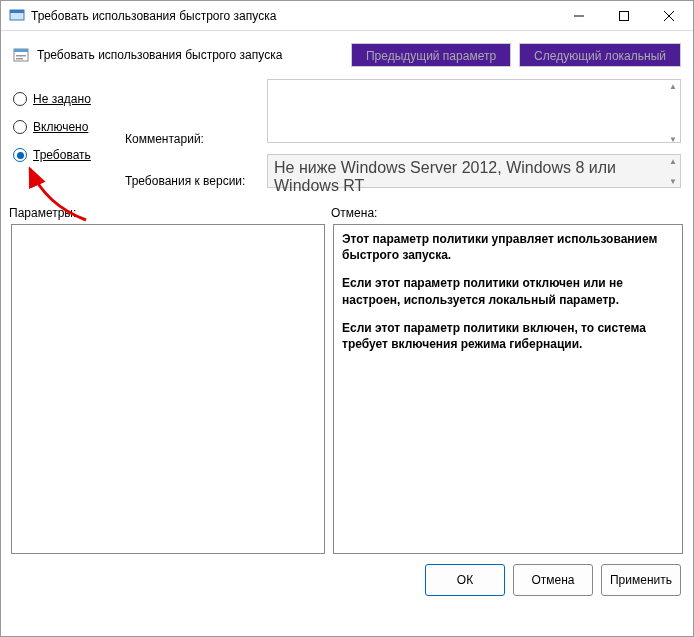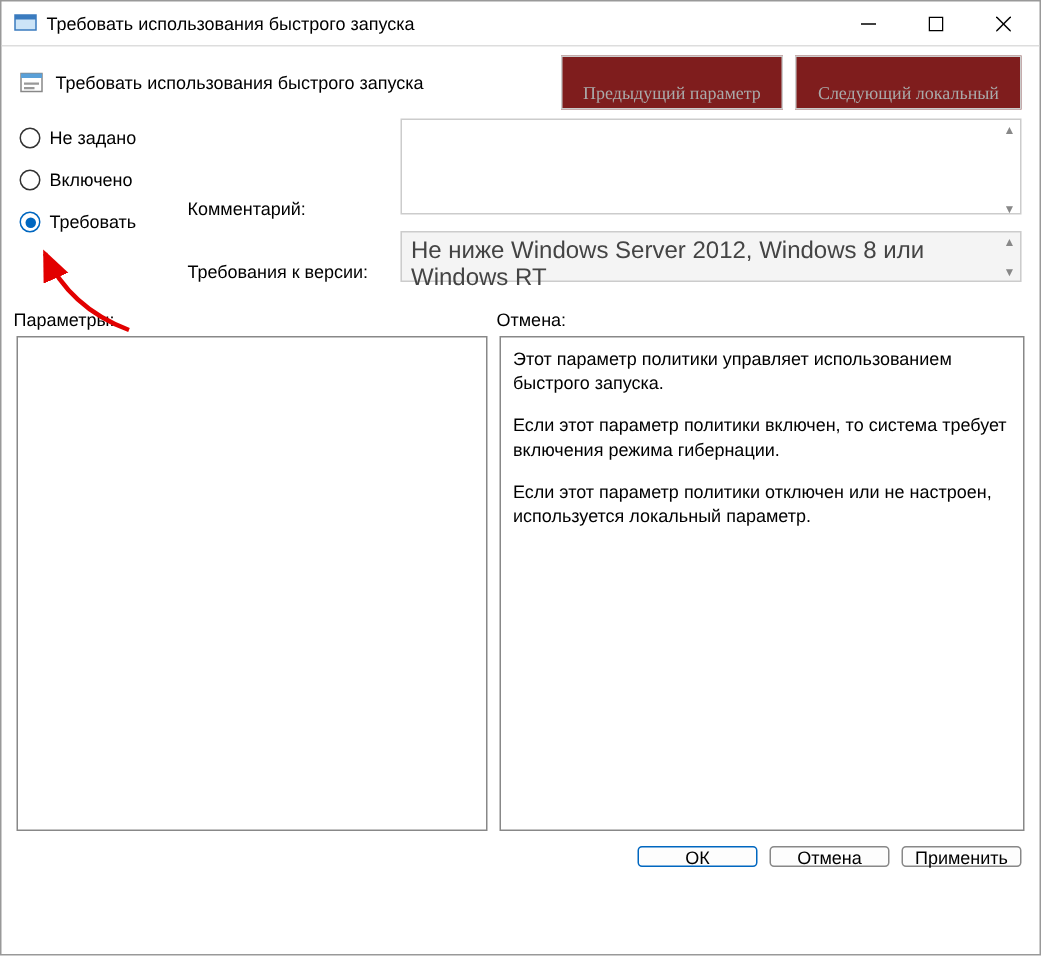--- a/index.html
+++ b/index.html
@@ -35,41 +35,43 @@
       display: flex;
       align-items: center;
       height: 48px;
       padding: 0 12px;
       gap: 8px;
     }
     .hdr-row .policy-icon { width: 16px; height: 16px; }
     .hdr-row .policy-title { flex: 1; font-size: 12px; }
     .nav-btn {
       height: 24px;
-      padding: 17px 14px;
+      padding: 5px 14px;
       border: 1px solid #ccc;
-      background: #7f1d1d;
+      background: #4c1d95;
       color: #aaa;
       font-size: 12px;
-      font-family: Liberation Serif, serif;
+      font-family: Liberation Sans, sans-serif;
     }
     .mid {
       display: flex;
       padding: 0 12px 8px 12px;
       gap: 12px;
     }
     .radio-col {
       width: 100px;
       padding-top: 6px;
     }
     .radio-row {
       display: flex;
+      align-items: center;
       gap: 6px;
       height: 28px;
       cursor: default;
+      text-decoration: underline;
     }
     .radio-outer {
       width: 14px; height: 14px;
       border-radius: 50%;
       border: 1px solid #333;
       display: flex; align-items: center; justify-content: center;
       background: #fff;
     }
     .radio-outer.sel { border-color: #0067c0; }
     .radio-inner {
@@ -127,30 +129,30 @@
     }
     .panel {
       border: 1px solid #888;
       background: #fff;
       padding: 6px 8px;
       overflow: auto;
       font-size: 12px;
     }
     .panel.options { flex: 0 0 314px; }
     .panel.help { flex: 1; line-height: 1.35; }
-    .panel.help p { margin-bottom: 12px; }
+    .panel.help p { margin-bottom: 12px; font-weight: bold; }
     .footer {
       display: flex;
       justify-content: flex-end;
       gap: 8px;
       padding: 10px 12px;
     }
     .footer button {
       width: 80px;
-      height: 14px;
+      height: 32px;
       border: 1px solid #888;
       border-radius: 3px;
       background: #fdfdfd;
       font-family: inherit;
       font-size: 12px;
       cursor: default;
     }
     .footer button.primary { border-color: #0067c0; }
     .arrow-annotation {
       position: absolute;
@@ -237,22 +239,22 @@
 
 <div class="section-labels">
   <span class="lbl-options">Параметры:</span>
   <span>Отмена:</span>
 </div>
 
 <div class="panels">
   <div class="panel options"></div>
   <div class="panel help">
     <p>Этот параметр политики управляет использованием быстрого запуска.</p>
+    <p>Если этот параметр политики отключен или не настроен, используется локальный параметр.</p>
     <p>Если этот параметр политики включен, то система требует включения режима гибернации.</p>
-    <p>Если этот параметр политики отключен или не настроен, используется локальный параметр.</p>
   </div>
 </div>
 
 <div class="footer">
   <button class="primary">ОК</button>
   <button>Отмена</button>
   <button>Применить</button>
 </div>
 
 <svg class="arrow-annotation" width="70" height="60" viewBox="0 0 70 60">

